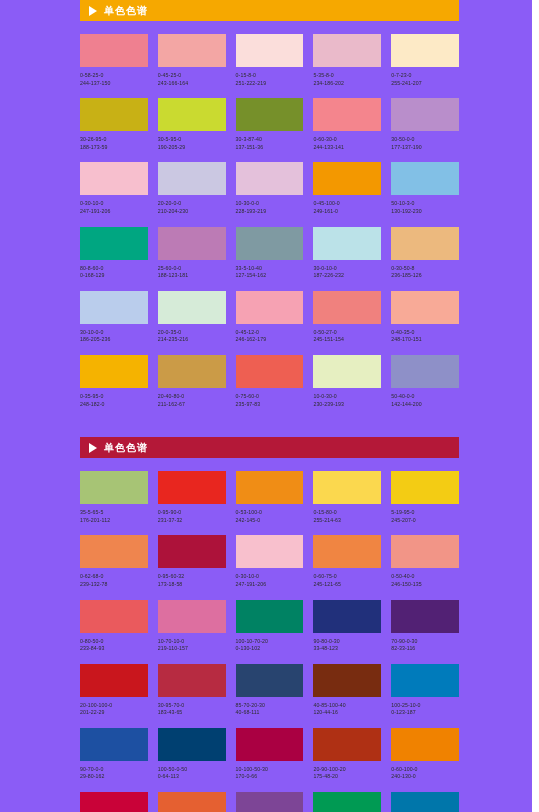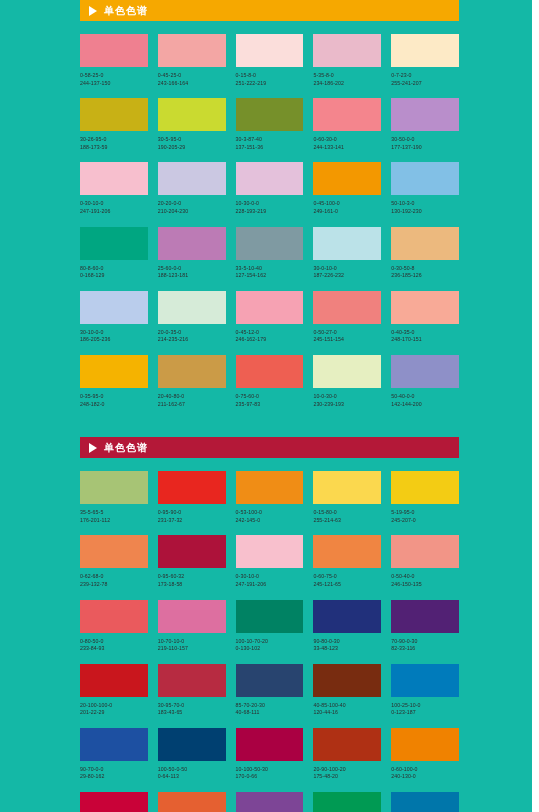--- a/index.html
+++ b/index.html
@@ -11,21 +11,21 @@
     width: 539px;
     height: 812px;
     font-family: "Liberation Sans", sans-serif;
     color: #3a3a3a;
     overflow: hidden;
   }
   .page {
     width: 532px;
     height: 812px;
     position: relative;
-    background: #14b8a6;
+    background: #8b5cf6;
     box-sizing: border-box;
     padding: 0 80px;
   }
   .section {
     width: 379px;
   }
   .section-header {
     height: 21px;
     display: flex;
     align-items: center;

